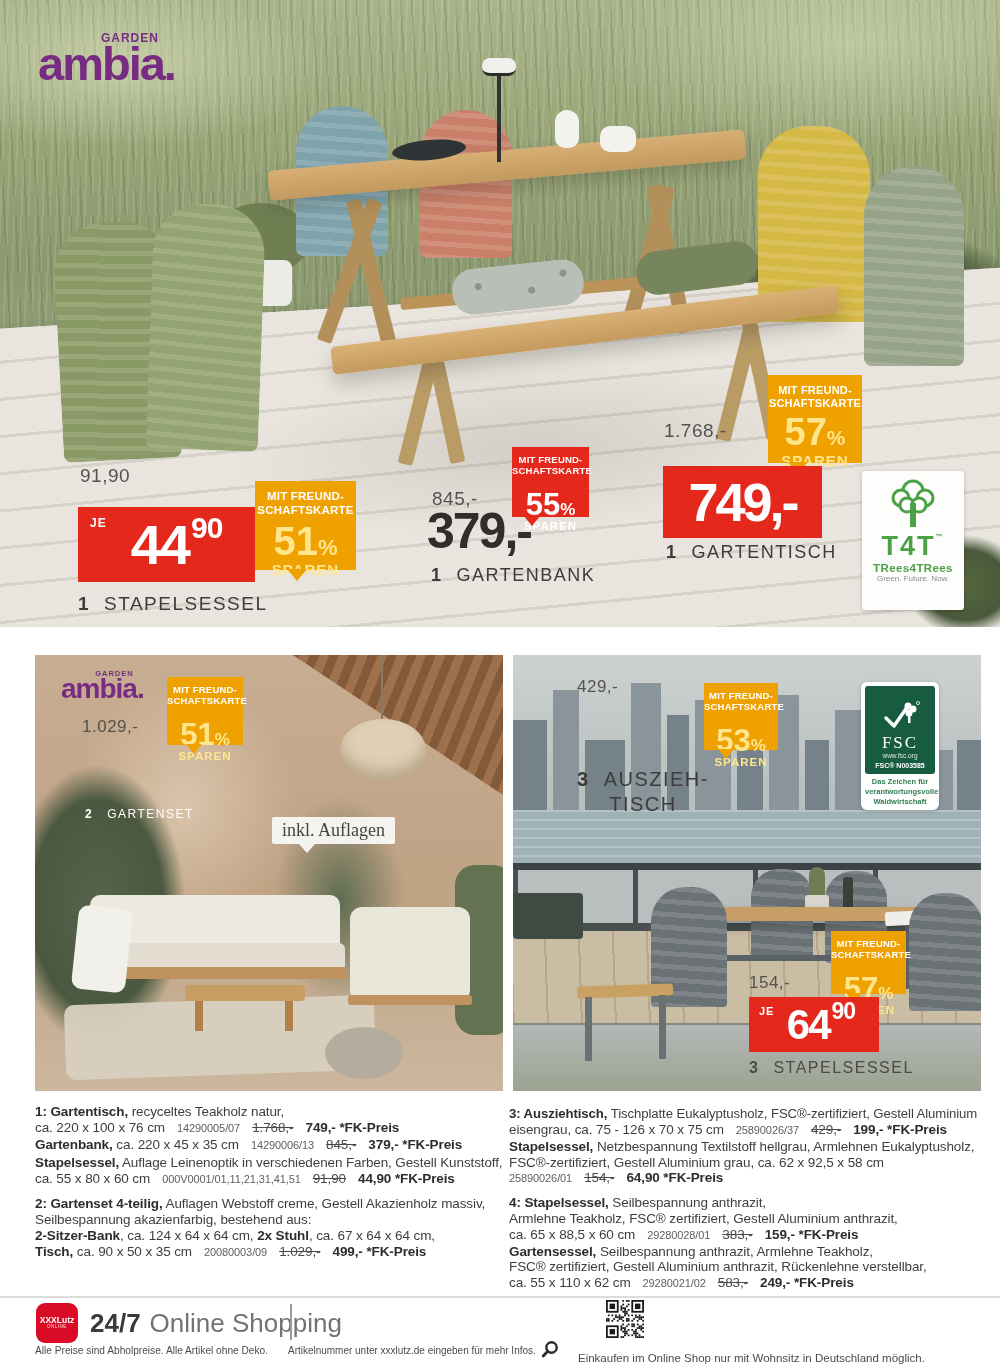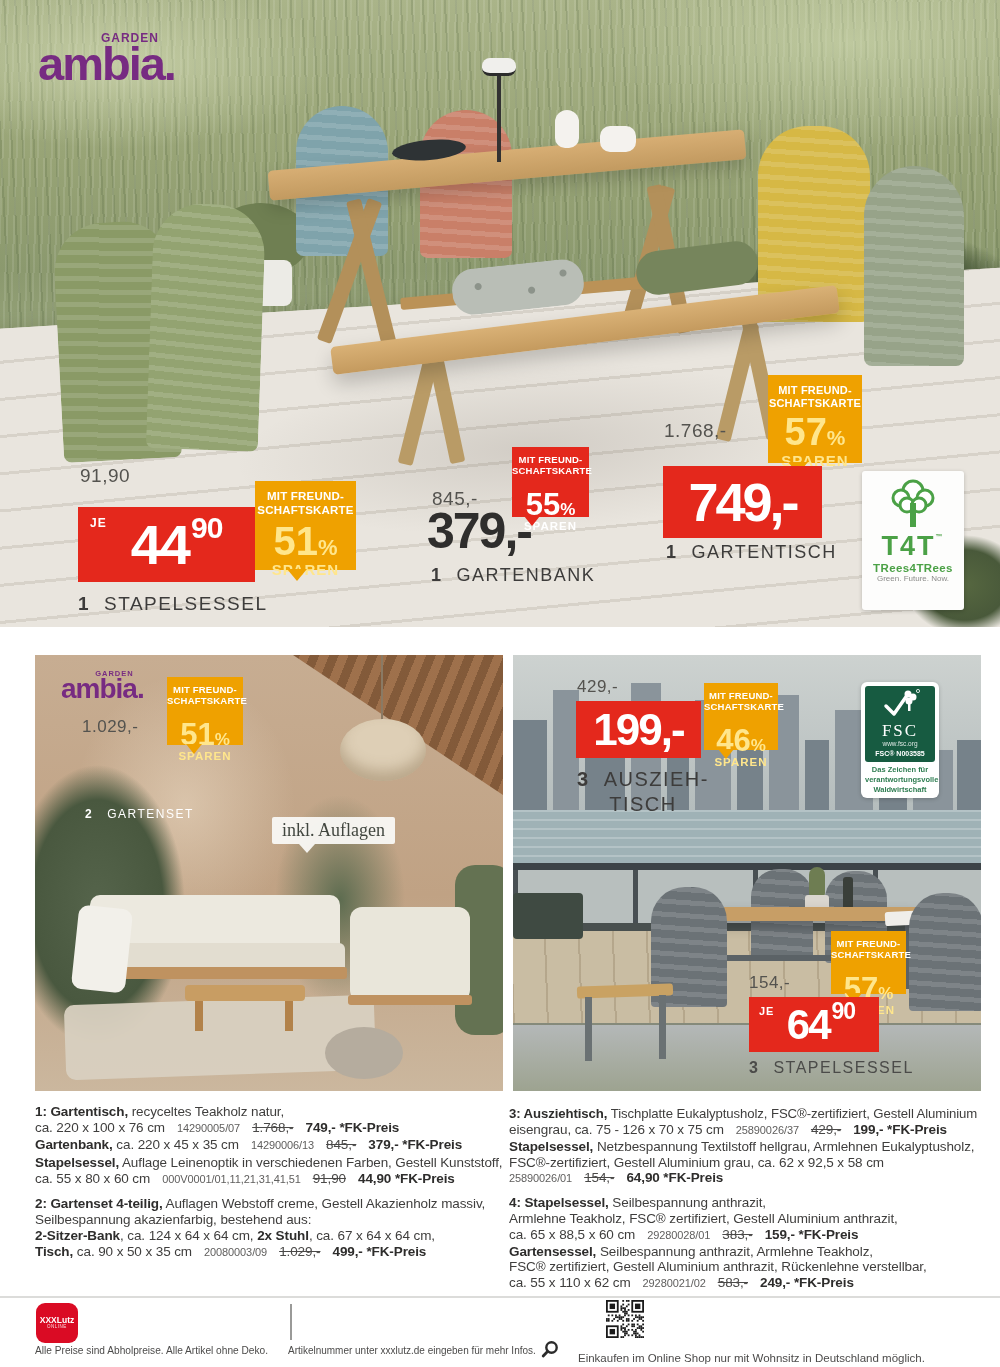--- a/index.html
+++ b/index.html
@@ -70,21 +70,21 @@
 
   
   .t4t{position:absolute;background:#fdfdfc;border-radius:3px;text-align:center;
        box-shadow:0 1px 4px rgba(0,0,0,.2);padding-top:6px;box-sizing:border-box;}
   .t4t .acr{font-size:27px;font-weight:800;color:#4ba146;letter-spacing:2px;line-height:1;}
   .t4t .tm{font-size:7px;vertical-align:top;color:#4ba146;}
   .t4t .nm{font-size:11.5px;font-weight:800;color:#4ba146;letter-spacing:.4px;margin-top:2px;}
   .t4t .tag{font-size:8px;color:#8b8b89;}
   .fsc{position:absolute;background:#fff;border-radius:6px;padding:4px;box-sizing:border-box;
        box-shadow:0 1px 4px rgba(0,0,0,.2);text-align:center;}
-  .fsc .box{background:#175b41;border-radius:3px;padding:2px 2px 5px;color:#fff;}
+  .fsc .box{background:#175b41;border-radius:3px;padding:14px 2px 5px;color:#fff;}
   .fsc .fsc-name{font-family:"Liberation Serif",serif;font-size:17px;letter-spacing:2px;line-height:1;}
   .fsc .url{font-size:6.5px;opacity:.85;margin-top:1px;}
   .fsc .lic{font-size:7px;font-weight:700;margin-top:3px;}
   .fsc .cap{font-size:7.5px;font-weight:700;color:#2e7d51;line-height:1.3;margin-top:3px;}
 
   
   .card{position:absolute;top:655px;width:468px;height:436px;overflow:hidden;}
   .card-left{left:35px;background:linear-gradient(180deg,#c7ad92 0%,#c0a284 55%,#cbb79e 100%);}
   .card-right{left:513px;background:#b7bcbb;}
   .blob{position:absolute;border-radius:50%;}
@@ -293,27 +293,24 @@
     <div class="abs" style="left:330px;top:222px;width:10px;height:32px;background:#3a3f3a;border-radius:3px;"></div>
     <div class="abs" style="left:196px;top:252px;width:210px;height:14px;background:#c79e66;border-radius:3px;box-shadow:0 6px 12px rgba(0,0,0,.25);"></div>
     <div class="abs" style="left:372px;top:256px;width:48px;height:14px;background:#f0eeea;border-radius:3px;transform:rotate(-3deg);"></div>
     <div class="chair" style="left:138px;top:232px;width:76px;height:120px;background-color:#6b7276;border-radius:34px 34px 4px 4px;"></div>
     <div class="chair" style="left:396px;top:238px;width:74px;height:118px;background-color:#6b7276;border-radius:34px 34px 4px 4px;"></div>
     <div class="abs" style="left:64px;top:330px;width:96px;height:12px;background:#c9a263;border-radius:3px;transform:rotate(-2deg);"></div>
     <div class="abs" style="left:72px;top:342px;width:7px;height:64px;background:#6a7173;"></div>
     <div class="abs" style="left:146px;top:340px;width:7px;height:64px;background:#6a7173;"></div>
 
     <div class="old-price" style="left:64px;top:22px;font-size:17px;">429,-</div>
-    <div class="price-badge" style="left:63px;top:46px;width:125px;height:57px;font-size:44px;letter-spacing:-2px;">
-      <span>199,-</span>
-    </div>
     <div class="bubble bubble-sm" style="left:191px;top:28px;width:74px;height:67px;--px:30%;">
       <div class="b-l1">MIT FREUND-</div>
       <div class="b-l1">SCHAFTSKARTE</div>
-      <div class="b-pct"><span>46</span><span class="sym">%</span></div>
+      <div class="b-pct"><span>53</span><span class="sym">%</span></div>
       <div class="b-sp">SPAREN</div>
     </div>
     <div class="photo-label" style="left:64px;top:112px;font-size:20px;line-height:25px;text-align:center;">
       <b>3</b><span>AUSZIEH-</span><br>
       <span>TISCH</span>
     </div>
 
     <div class="fsc" style="left:348px;top:27px;width:78px;">
       <div class="box">
         <svg width="44" height="30" viewBox="0 0 44 30">
@@ -352,20 +349,23 @@
     </div>
   </section>
 
   <div class="desc-col" style="left:35px;"><div class="rich-line"><span class="seg-b">1: Gartentisch,</span><span class="seg-n"> recyceltes Teakholz natur,</span></div><div class="rich-line"><span class="seg-n">ca. 220 x 100 x 76 cm</span><span class="seg-sku">14290005/07</span><span class="seg-s">1.768,-</span><span class="seg-p">749,- *FK-Preis</span></div><div class="rich-line"><span class="seg-b">Gartenbank,</span><span class="seg-n"> ca. 220 x 45 x 35 cm</span><span class="seg-sku">14290006/13</span><span class="seg-s">845,-</span><span class="seg-p">379,- *FK-Preis</span></div><div class="rich-line" style="display: inline-block; transform-origin: left center; transform: scaleX(0.997868);"><span class="seg-b">Stapelsessel,</span><span class="seg-n"> Auflage Leinenoptik in verschiedenen Farben, Gestell Kunststoff,</span></div><div class="rich-line"><span class="seg-n">ca. 55 x 80 x 60 cm</span><span class="seg-sku">000V0001/01,11,21,31,41,51</span><span class="seg-s">91,90</span><span class="seg-p">44,90 *FK-Preis</span></div><div class="rich-line rich-gap"></div><div class="rich-line"><span class="seg-b">2: Gartenset 4-teilig,</span><span class="seg-n"> Auflagen Webstoff creme, Gestell Akazienholz massiv,</span></div><div class="rich-line"><span class="seg-n">Seilbespannung akazienfarbig, bestehend aus:</span></div><div class="rich-line"><span class="seg-b">2-Sitzer-Bank</span><span class="seg-n">, ca. 124 x 64 x 64 cm, </span><span class="seg-b">2x Stuhl</span><span class="seg-n">, ca. 67 x 64 x 64 cm,</span></div><div class="rich-line"><span class="seg-b">Tisch,</span><span class="seg-n"> ca. 90 x 50 x 35 cm</span><span class="seg-sku">20080003/09</span><span class="seg-s">1.029,-</span><span class="seg-p">499,- *FK-Preis</span></div></div>
   <div class="desc-col" style="left:509px;"><div class="rich-line" style="display: inline-block; transform-origin: left center; transform: scaleX(0.977035);"><span class="seg-b">3: Ausziehtisch,</span><span class="seg-n"> Tischplatte Eukalyptusholz, FSC®-zertifiziert, Gestell Aluminium</span></div><div class="rich-line"><span class="seg-n">eisengrau, ca. 75 - 126 x 70 x 75 cm</span><span class="seg-sku">25890026/37</span><span class="seg-s">429,-</span><span class="seg-p">199,- *FK-Preis</span></div><div class="rich-line"><span class="seg-b">Stapelsessel,</span><span class="seg-n"> Netzbespannung Textilstoff hellgrau, Armlehnen Eukalyptusholz,</span></div><div class="rich-line"><span class="seg-n">FSC®-zertifiziert, Gestell Aluminium grau, ca. 62 x 92,5 x 58 cm</span></div><div class="rich-line"><span class="seg-sku">25890026/01</span><span class="seg-s">154,-</span><span class="seg-p">64,90 *FK-Preis</span></div><div class="rich-line rich-gap"></div><div class="rich-line"><span class="seg-b">4: Stapelsessel,</span><span class="seg-n"> Seilbespannung anthrazit,</span></div><div class="rich-line"><span class="seg-n">Armlehne Teakholz, FSC® zertifiziert, Gestell Aluminium anthrazit,</span></div><div class="rich-line"><span class="seg-n">ca. 65 x 88,5 x 60 cm</span><span class="seg-sku">29280028/01</span><span class="seg-s">383,-</span><span class="seg-p">159,- *FK-Preis</span></div><div class="rich-line"><span class="seg-b">Gartensessel,</span><span class="seg-n"> Seilbespannung anthrazit, Armlehne Teakholz,</span></div><div class="rich-line"><span class="seg-n">FSC® zertifiziert, Gestell Aluminium anthrazit, Rückenlehne verstellbar,</span></div><div class="rich-line"><span class="seg-n">ca. 55 x 110 x 62 cm</span><span class="seg-sku">29280021/02</span><span class="seg-s">583,-</span><span class="seg-p">249,- *FK-Preis</span></div></div>
 
   <div class="footer-rule"></div>
   <div class="xxxl-logo">
     <span class="t">XXXLutz</span>
     <span class="b">ONLINE</span>
+  </div>
+  <div class="f-row" style="left:90px;">
+    <span class="f-bold">24/7</span><span class="f-rest">Online Shopping</span>
   </div>
   <div class="f-div"></div>
   <div class="abs" style="left:606px;top:1300px;">
     <svg width="38" height="38" viewBox="0 0 42 42" fill="#1a1a1a">
         <rect x="18" y="0" width="2" height="2"></rect>
         <rect x="22" y="0" width="2" height="2"></rect>
         <rect x="24" y="0" width="2" height="2"></rect>
         <rect x="18" y="4" width="2" height="2"></rect>
         <rect x="24" y="4" width="2" height="2"></rect>
         <rect x="16" y="6" width="2" height="2"></rect>

